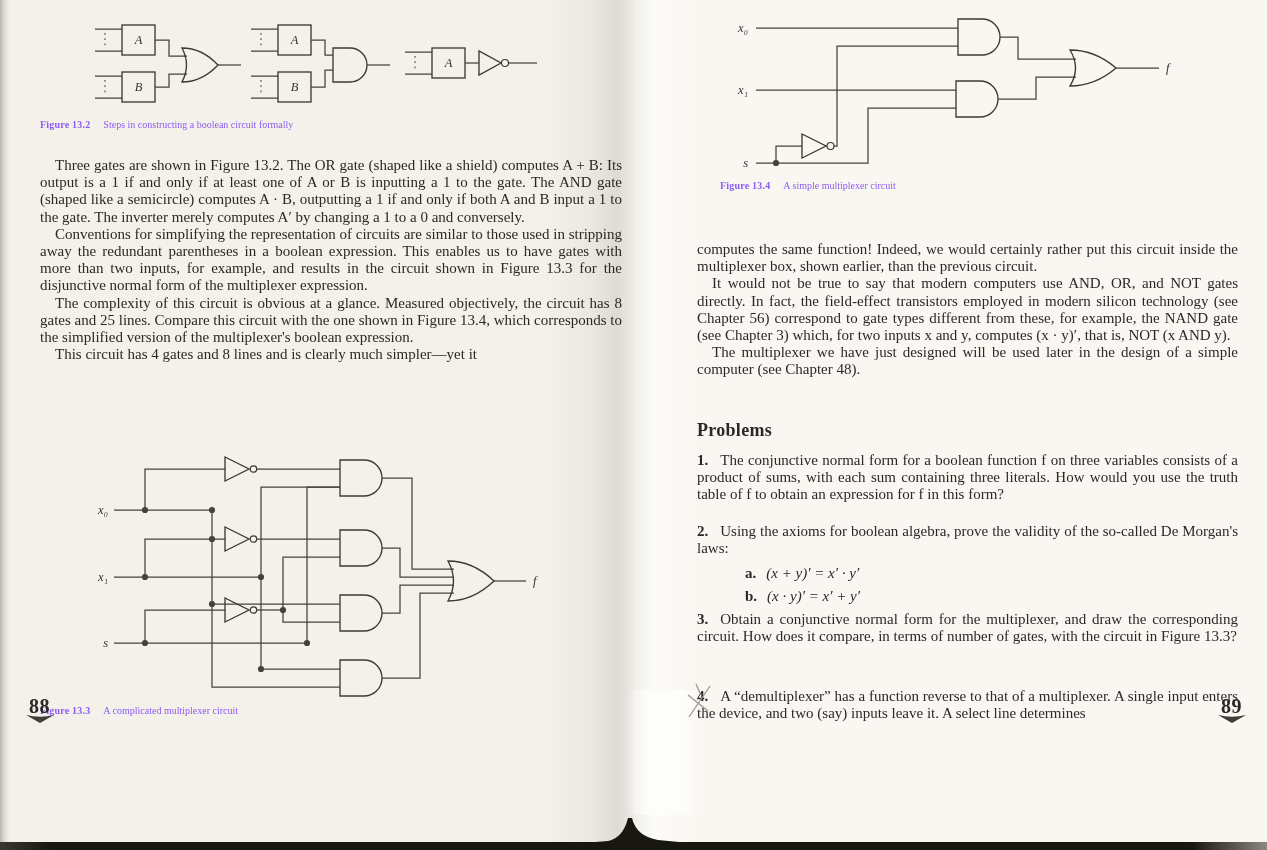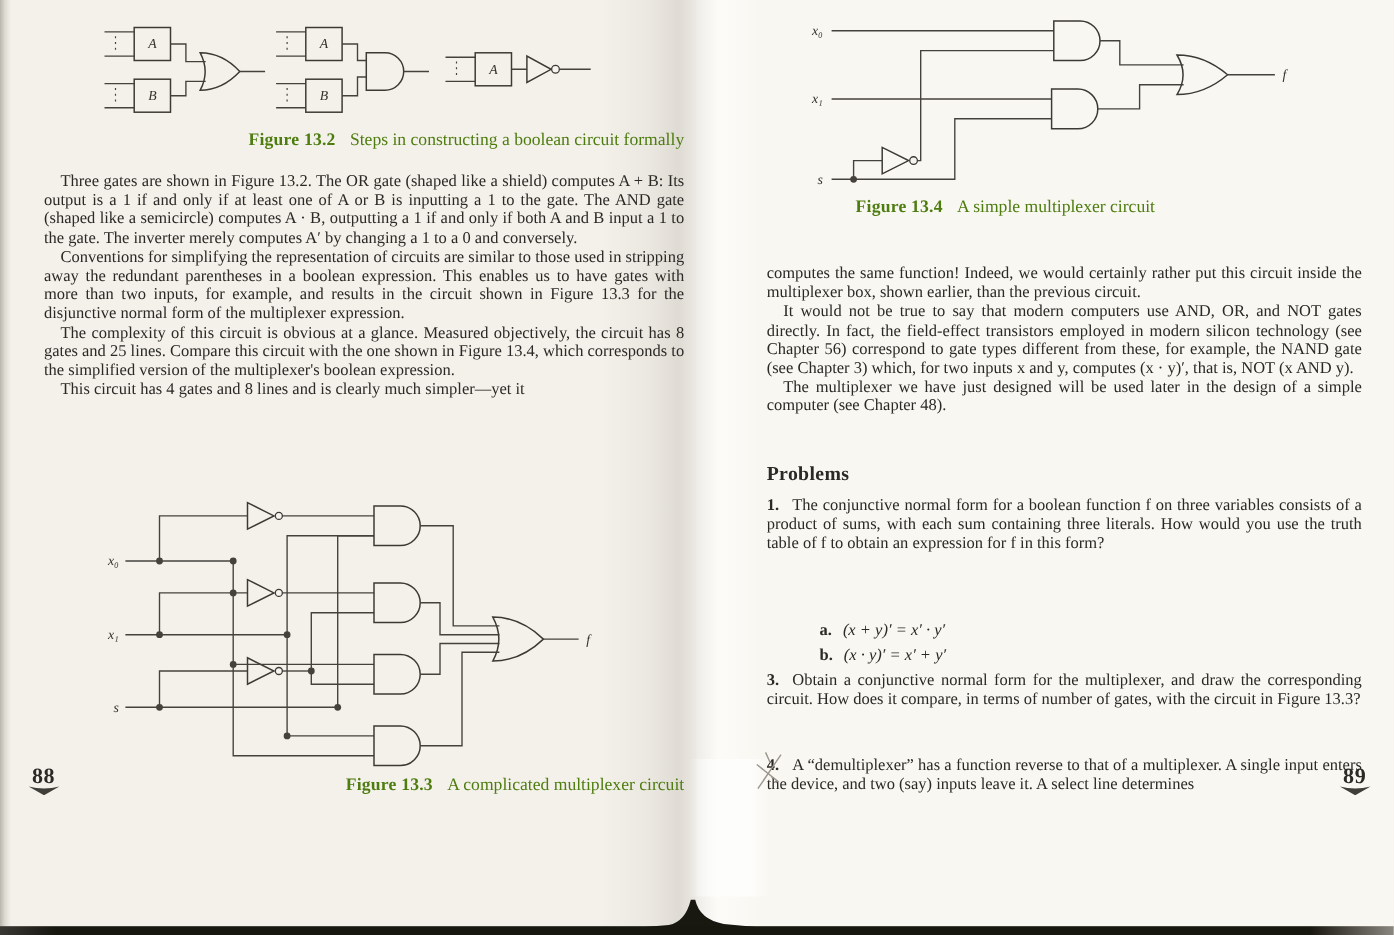--- a/index.html
+++ b/index.html
@@ -13,21 +13,21 @@
           background:linear-gradient(90deg,rgba(70,64,52,0) 0%,rgba(70,64,52,0.05) 30%,
           rgba(70,64,52,0.12) 48%,rgba(255,255,255,0.55) 72%,rgba(255,255,255,0) 100%);}
   .gutter-glow{position:absolute;left:626px;top:690px;width:74px;height:125px;
           background:linear-gradient(90deg,rgba(255,255,255,0) 0%,#fdfdfc 35%,#fdfdfc 75%,rgba(255,255,255,0) 100%);}
   .bottom-band{position:absolute;left:0;top:842px;width:1267px;height:8px;
           background:linear-gradient(90deg,#3a3832 0%,#17160f 4%,#17160f 94%,#8a877f 100%);}
   .wedge{position:absolute;left:570px;top:810px;}
   .textcol{position:absolute;font-size:15px;line-height:17.2px;text-align:justify;}
   .textcol p{margin:0;}
   .textcol p.indent{text-indent:15px;}
-  .caption{position:absolute;font-size:16px;text-align:right;color:#4d7c0f;}
+  .caption{position:absolute;font-size:10px;text-align:left;color:#8b5cf6;}
   .caption b{margin-right:13px;letter-spacing:0.2px;}
   .prob{position:absolute;font-size:15px;line-height:17.2px;text-align:justify;}
   .prob b{margin-right:12px;}
   .prob .ptext{}
   .eq{position:absolute;font-size:15px;line-height:23px;}
   .eq b{margin-right:10px;}
   .eq i{font-style:italic;}
   .problems-heading{position:absolute;font-size:18px;font-weight:bold;letter-spacing:0.3px;}
   .pagenum{position:absolute;font-size:20px;font-weight:bold;letter-spacing:0.5px;}
   .swoosh{position:absolute;}
@@ -237,20 +237,23 @@
     <p class="indent">It would not be true to say that modern computers use AND, OR, and NOT gates directly. In fact, the field-effect transistors employed in modern silicon technology (see Chapter 56) correspond to gate types different from these, for example, the NAND gate (see Chapter 3) which, for two inputs x and y, computes (x · y)′, that is, NOT (x AND y).</p>
     <p class="indent">The multiplexer we have just designed will be used later in the design of a simple computer (see Chapter 48).</p>
   </div>
 
   <div class="problems-heading" style="left:697px;top:420px;">Problems</div>
 
   <div class="prob" style="left:697px;top:452px;width:541px;">
     <b>1.</b><span class="ptext">The conjunctive normal form for a boolean function f on three variables consists of a product of sums, with each sum containing three literals. How would you use the truth table of f to obtain an expression for f in this form?</span>
   </div>
 
+  <div class="prob" style="left:697px;top:523px;width:541px;">
+    <b>2.</b><span class="ptext">Using the axioms for boolean algebra, prove the validity of the so-called De Morgan's laws:</span>
+  </div>
 
   <div class="eq" style="left:745px;top:562px;">
     <b>a.</b><i>(x + y)′ = x′ · y′</i>
   </div>
   <div class="eq" style="left:745px;top:585px;">
     <b>b.</b><i>(x · y)′ = x′ + y′</i>
   </div>
 
   <div class="prob" style="left:697px;top:611px;width:541px;">
     <b>3.</b><span class="ptext">Obtain a conjunctive normal form for the multiplexer, and draw the corresponding circuit. How does it compare, in terms of number of gates, with the circuit in Figure 13.3?</span>

